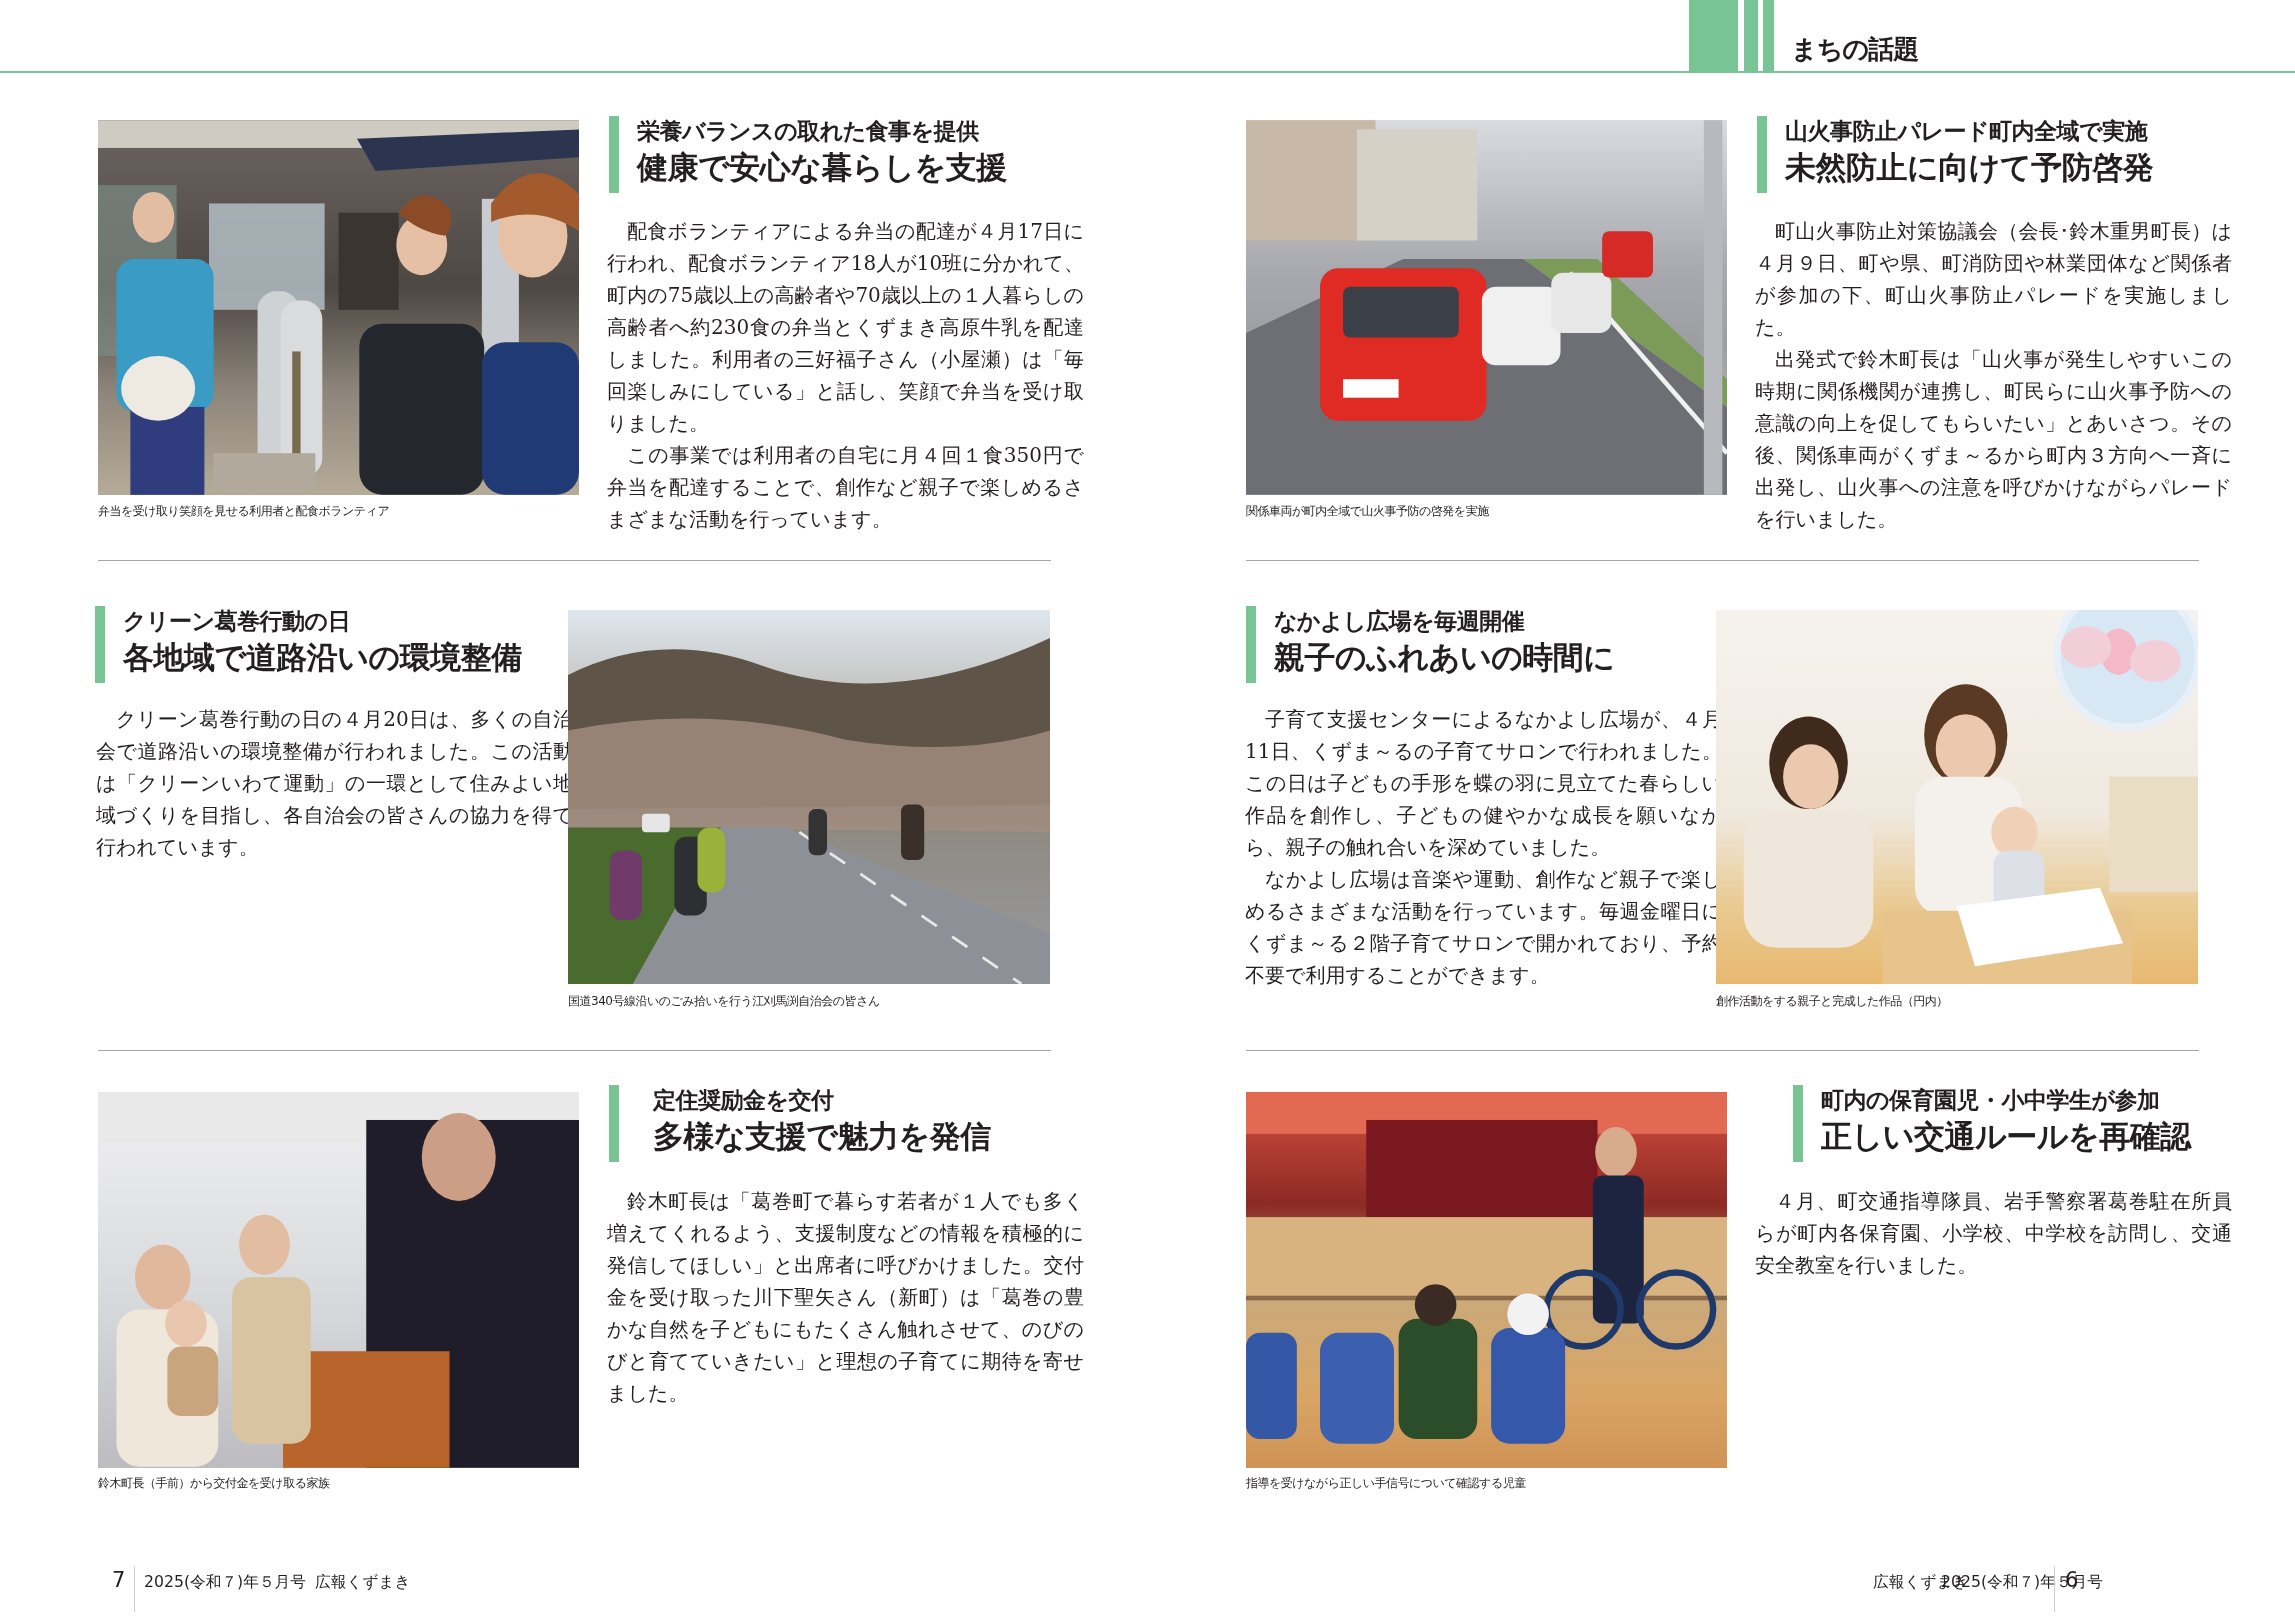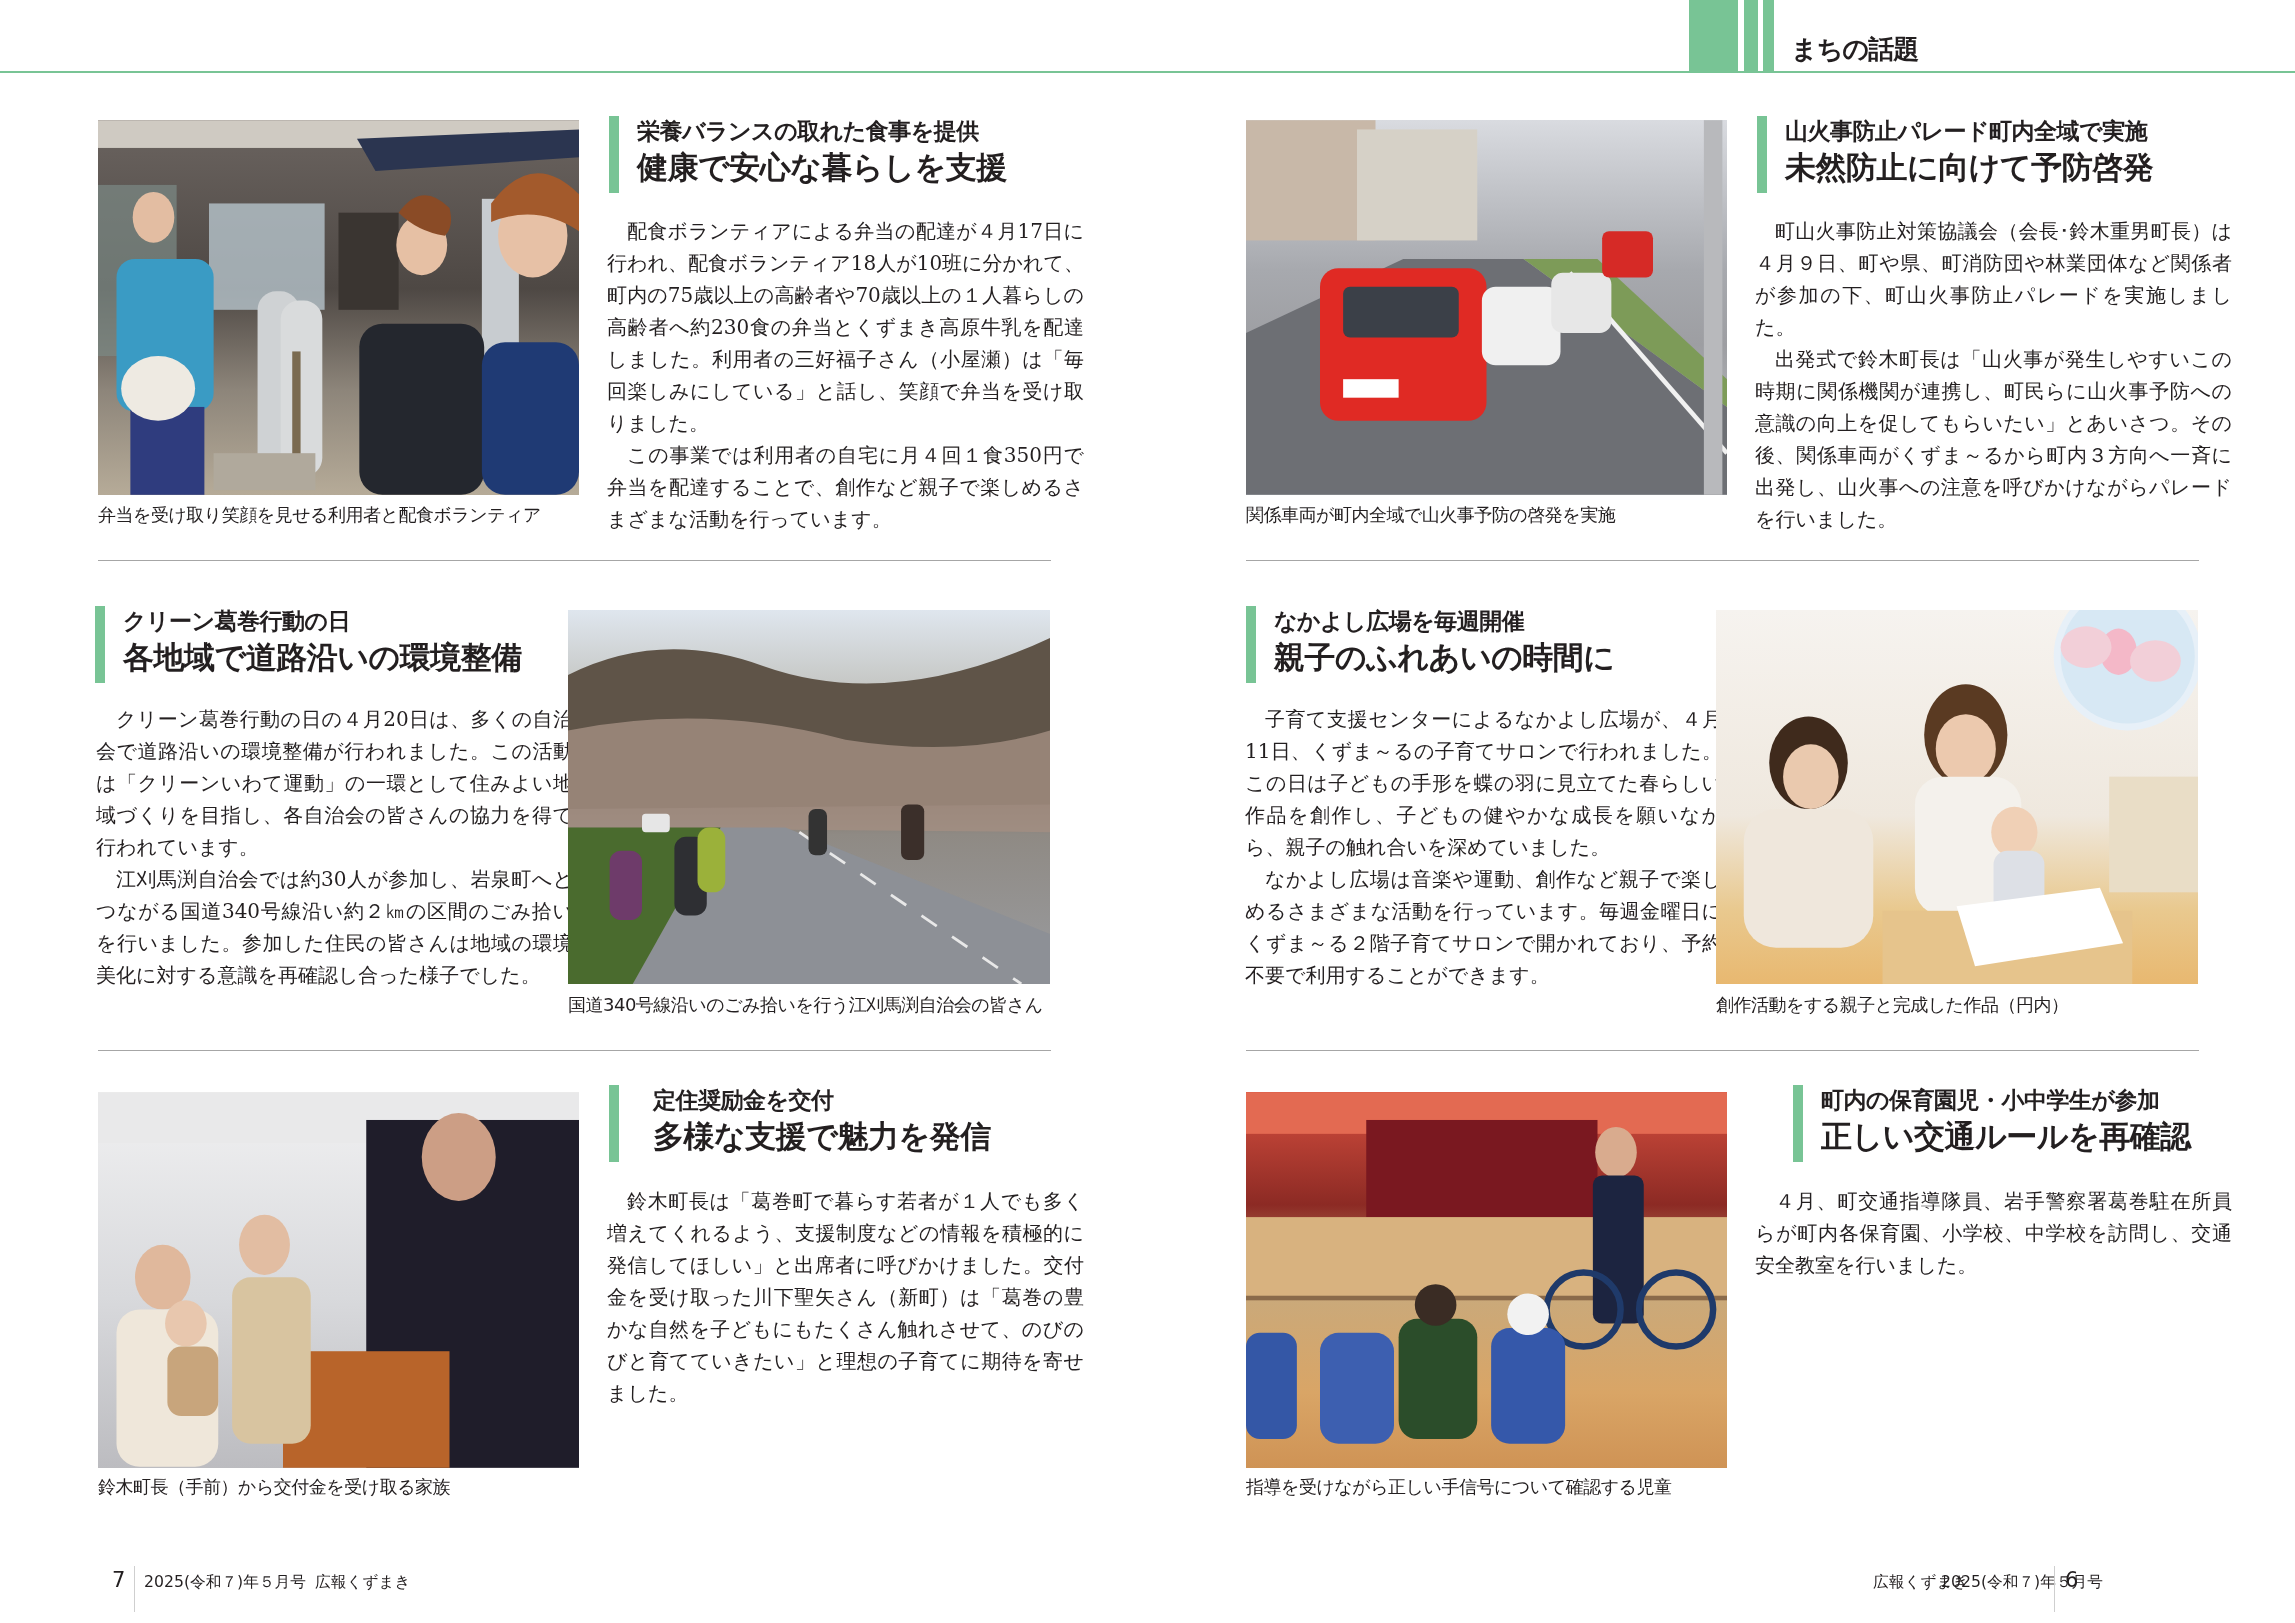--- a/index.html
+++ b/index.html
@@ -9,21 +9,21 @@
   
   .hdr-line { position: absolute; left: 0; top: 71px; width: 2295px; height: 2.3px; background: #78c495; }
   .hdr-bar { position: absolute; top: 0; background: #78c495; }
   .hdr-bar.b1 { left: 1689px; width: 49px; height: 73px; }
   .hdr-bar.b2 { left: 1744px; width: 14px; height: 73px; }
   .hdr-bar.b3 { left: 1763px; width: 11px; height: 73px; }
   .hdr-title { position: absolute; left: 1791px; top: 32px; font-family: "DejaVu Sans", "Liberation Sans", sans-serif; font-weight: bold; font-size: 26px; letter-spacing: -0.9px; color: #231f20; }
 
   
   .photo { position: absolute; overflow: hidden; }
-  .caption { position: absolute; font-family: "DejaVu Sans", "Liberation Sans", sans-serif; font-size: 18px; color: #231f20; white-space: nowrap; letter-spacing: -0.5px; }
+  .caption { position: absolute; font-family: "DejaVu Sans", "Liberation Sans", sans-serif; font-size: 12px; color: #231f20; white-space: nowrap; letter-spacing: -0.5px; }
 
   
   .headline { position: absolute; padding-left: 28px; }
   .headline .gbar { position: absolute; left: 0; top: 0; width: 10.2px; height: 100%; background: #78c495; }
   .headline .sub { font-family: "DejaVu Sans", "Liberation Sans", sans-serif; font-weight: bold; font-size: 23px; line-height: 30.5px; white-space: nowrap; letter-spacing: -0.5px; }
   .headline .main { font-family: "DejaVu Sans", "Liberation Sans", sans-serif; font-weight: bold; font-size: 31px; line-height: 40px; white-space: nowrap; letter-spacing: -0.5px; }
   .body { position: absolute; width: 477px; font-size: 20px; line-height: 32px; text-align: justify; }
   .body p { text-indent: 1em; }
 
   .divider { position: absolute; height: 1.4px; background: #a6a6a6; }
@@ -82,21 +82,20 @@
 
 <div class="divider" style="left:98px; top:560px; width:953px;"></div>
 
 <div class="headline" style="left:95px; top:606px; height:77px;">
   <div class="gbar"></div>
   <div class="sub">クリーン葛巻行動の日</div>
   <div class="main">各地域で道路沿いの環境整備</div>
 </div>
 <div class="body" style="left:96px; top:703px;">
   <p>クリーン葛巻行動の日の４月20日は、多くの自治会で道路沿いの環境整備が行われました。この活動は「クリーンいわて運動」の一環として住みよい地域づくりを目指し、各自治会の皆さんの協力を得て行われています。</p>
-  <p>江刈馬渕自治会では約30人が参加し、岩泉町へとつながる国道340号線沿い約２㎞の区間のごみ拾いを行いました。参加した住民の皆さんは地域の環境美化に対する意識を再確認し合った様子でした。</p>
 </div>
 <div class="photo" style="left:568px; top:610px; width:482px; height:374px; background:linear-gradient(180deg,#dfe6ee 0%,#b9b8b0 30%,#7b6e62 50%,#8f8a84 60%,#9a9ca0 100%);">
   <svg width="482" height="374" viewBox="0 0 1042 808">
     <path d="M0 140 Q200 40 420 120 Q700 220 1042 60 L1042 420 L0 430 Z" fill="#5f5448"></path>
     <path d="M0 260 Q300 200 600 280 Q850 320 1042 260 L1042 480 L0 470 Z" fill="#a48f82" opacity=".8"></path>
     <polygon points="140,808 330,470 470,470 1042,700 1042,808" fill="#8d9096"></polygon>
     <polygon points="0,808 0,470 330,470 140,808" fill="#4a6b2e"></polygon>
     <line x1="500" y1="480" x2="980" y2="808" stroke="#e8e8e8" stroke-width="6" stroke-dasharray="40,40"></line>
     <rect x="160" y="440" width="60" height="40" rx="8" fill="#e6e6e6"></rect>
     <rect x="90" y="520" width="70" height="150" rx="25" fill="#6e3b6a"></rect>

